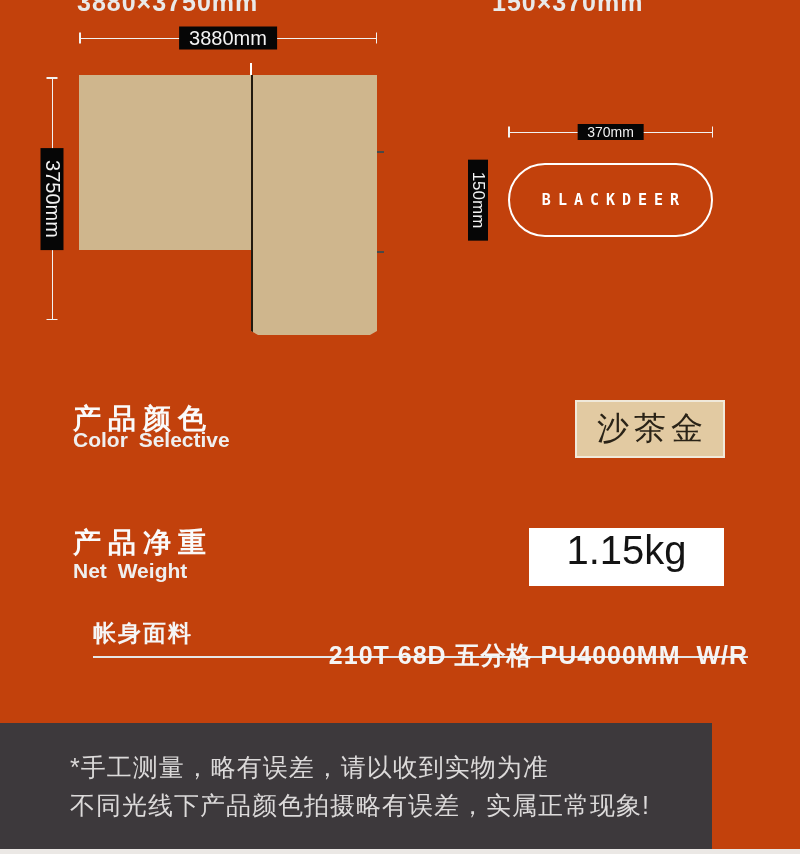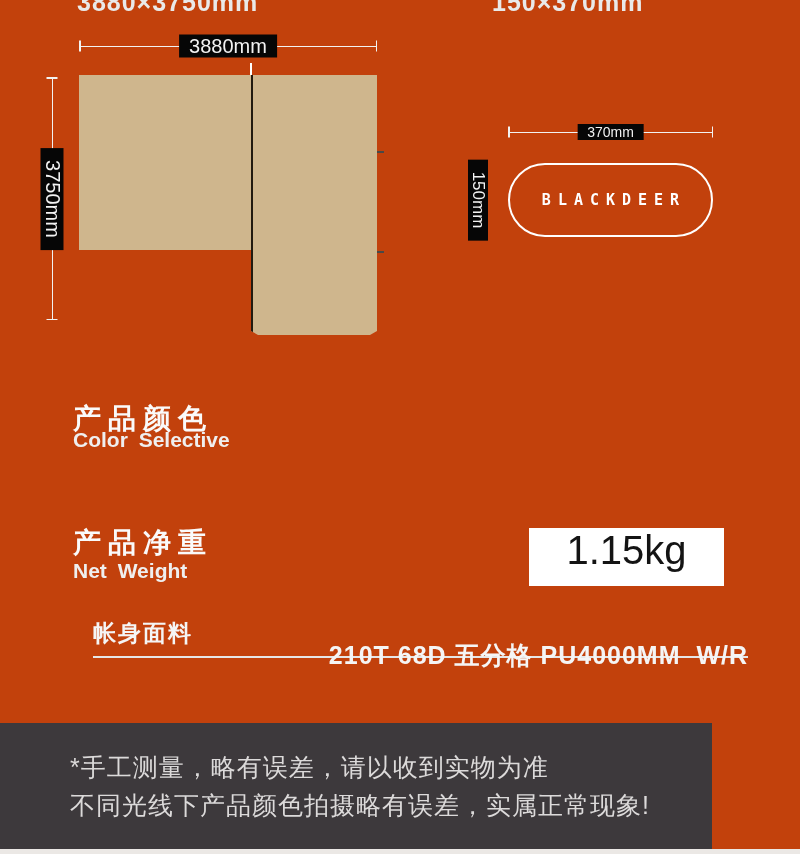--- a/index.html
+++ b/index.html
@@ -66,21 +66,21 @@
   .bottom-strip{position:absolute;left:0;top:849px;width:800px;height:5px;background:#ebe8e5;}
 </style>
 </head>
 <body>
 
 <div class="page">
 
   <div class="size-label left">3880×3750mm</div>
   <div class="size-label right">150×370mm</div>
 
-  <div class="h-dim" style="left:79px;top:36px;width:298px;height:20px;">
+  <div class="h-dim" style="left:79px;top:28px;width:298px;height:20px;">
     <div class="line"></div>
     <div class="tick"></div>
     <div class="tick r"></div>
     <span class="lbl dim20">3880mm</span>
   </div>
 
   <div class="v-dim" style="left:42px;top:77px;width:20px;height:243px;">
     <div class="line"></div>
     <div class="tick"></div>
     <div class="tick b"></div>
@@ -106,20 +106,23 @@
     <div class="tick b"></div>
     <span class="lbl dim17">150mm</span>
   </div>
 
   <div class="pill">
     <span class="brand">BLACKDEER</span>
   </div>
 
   <div class="sec-zh" style="left:73px;top:392px;margin-top:8px;">产品颜色</div>
   <div class="sec-en" style="left:73px;top:428px;">Color Selective</div>
+  <div class="swatch">
+    <span>沙茶金</span>
+  </div>
 
   <div class="sec-zh" style="left:73px;top:524px;">产品净重</div>
   <div class="sec-en" style="left:73px;top:559px;">Net Weight</div>
   <div class="weight-box">
     <span>1.15kg</span>
   </div>
 
   <div class="spec-row">
     <span class="k">帐身面料</span>
     <span class="v">210T 68D 五分格 PU4000MM  W/R</span>

